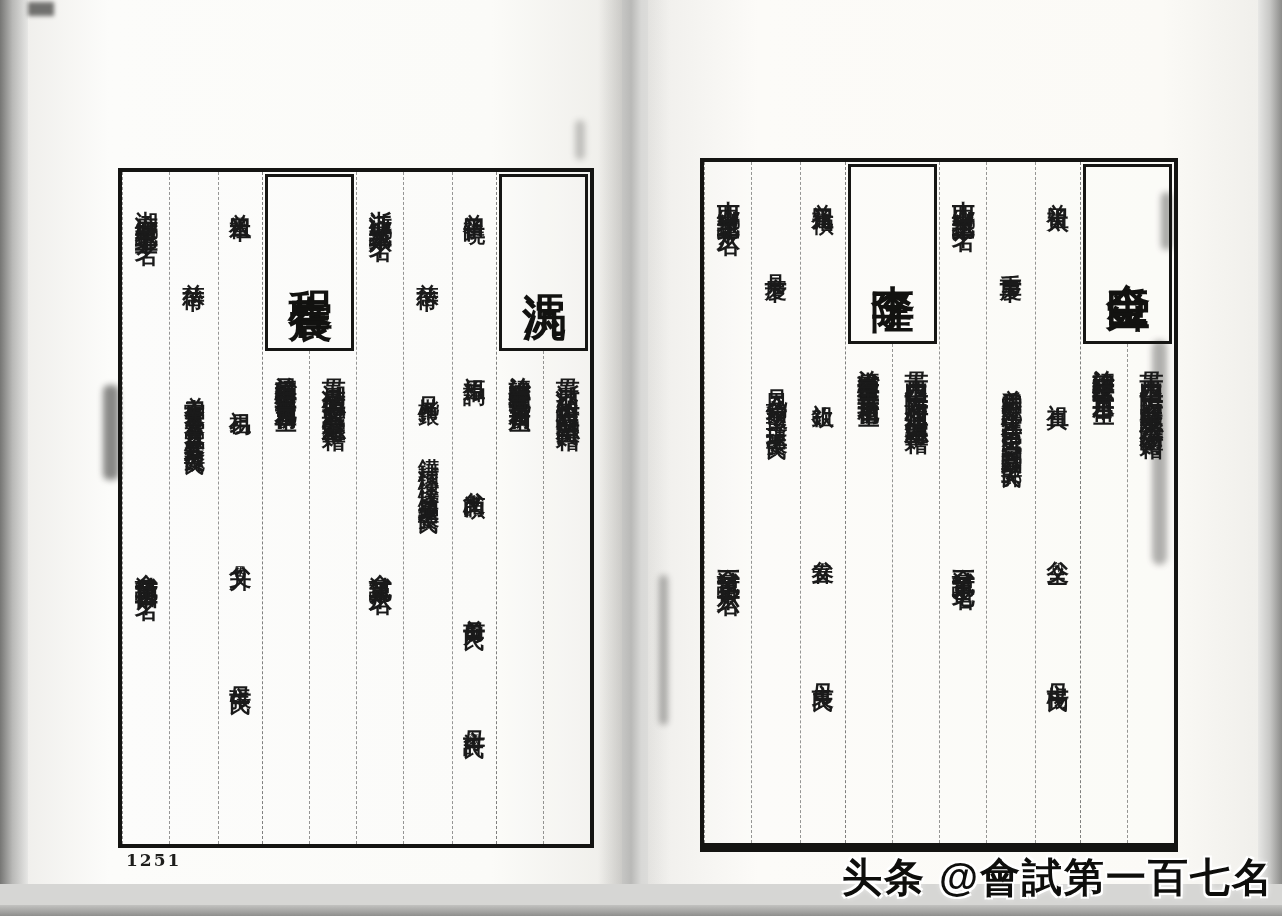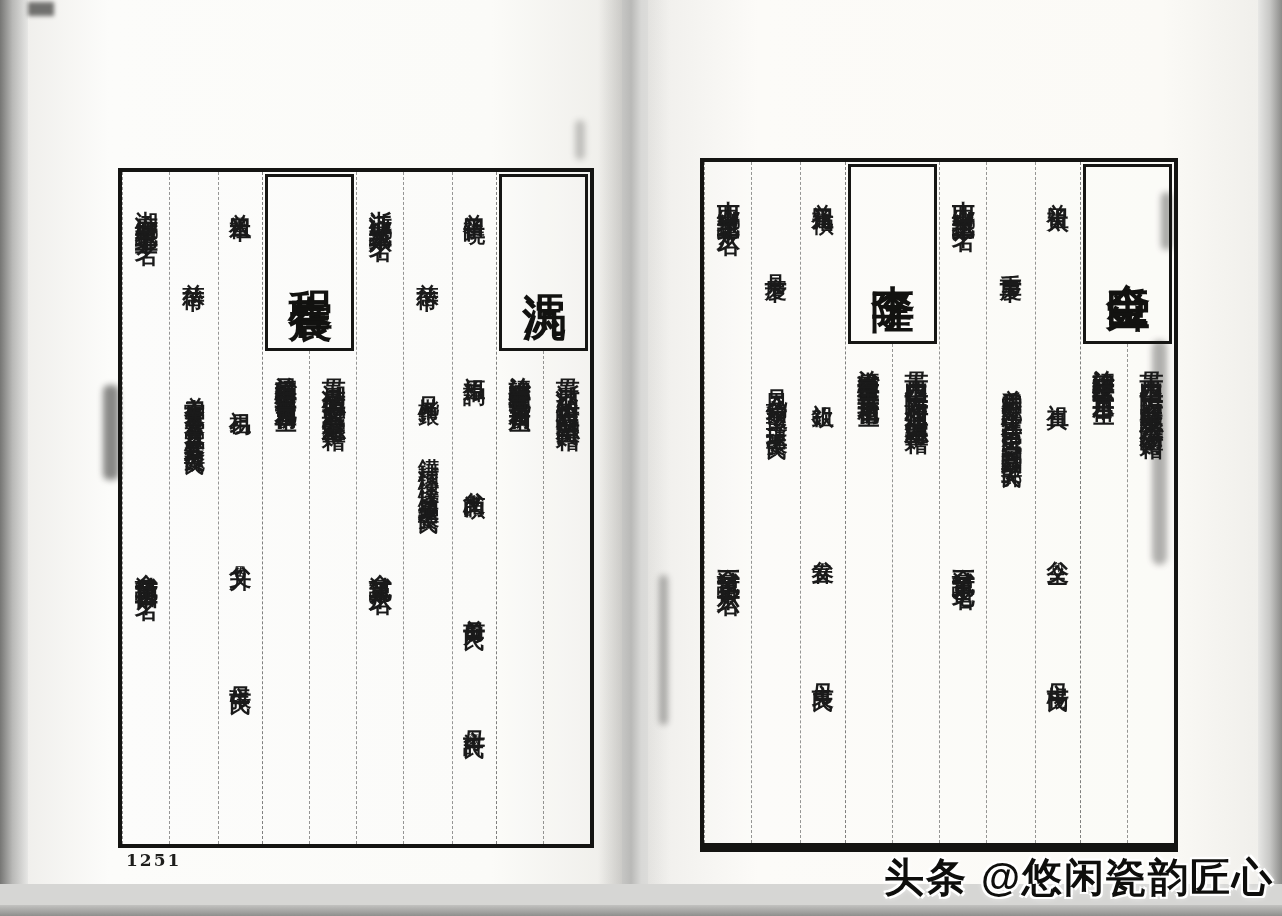--- a/index.html
+++ b/index.html
@@ -252,13 +252,13 @@
         </div>
       </div>
       <div class="vcol exam-col">
         <span class="exam-a">湖廣鄉試第五十二名</span>
         <span class="exam-b">會試第二百四十一名</span>
       </div>
     </div>
   </div>
 
 <div class="pagenum">1251</div>
-<div class="watermark">头条 @悠闲瓷韵匠心</div>
+<div class="watermark">头条 @會試第一百七名</div>
 
 </body></html>

